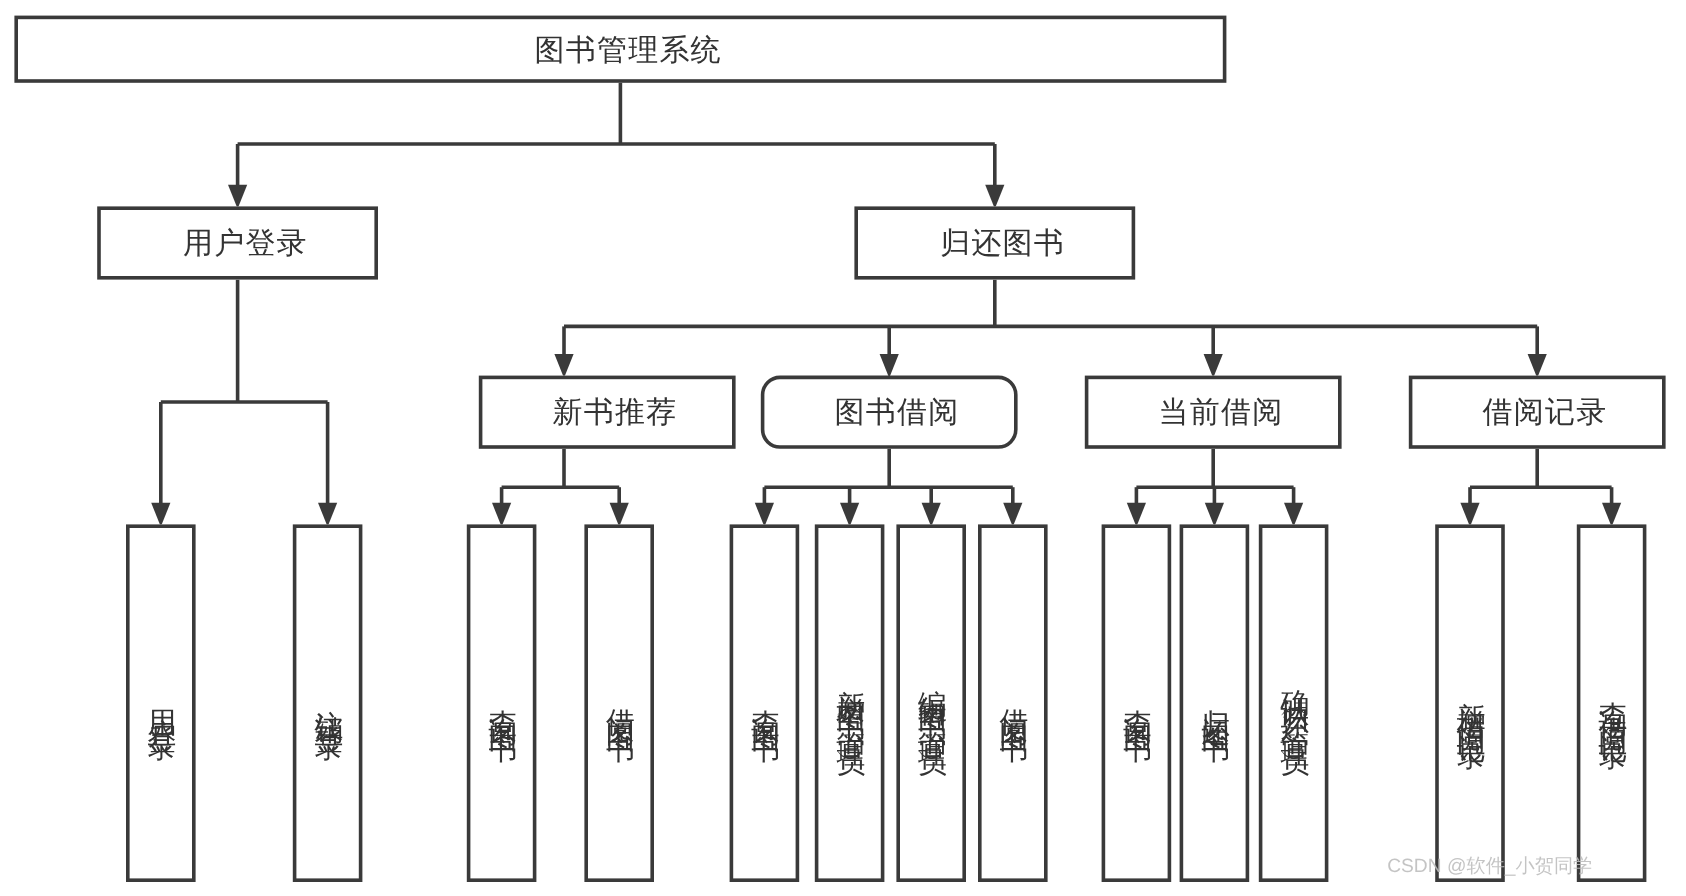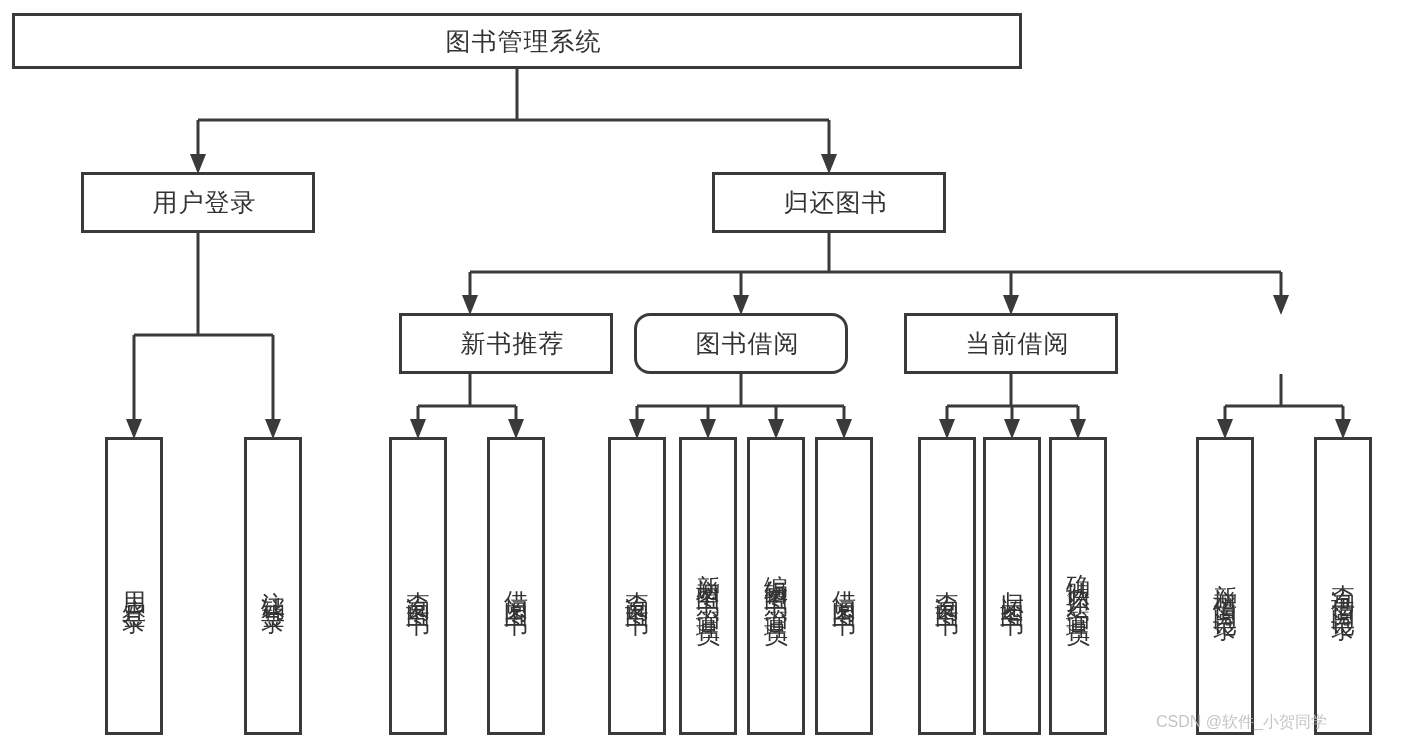--- a/index.html
+++ b/index.html
@@ -146,20 +146,23 @@
 
   <div class="node hbox l3 l3-0">
     <span>新书推荐</span>
   </div>
   <div class="node hbox l3 l3-1">
     <span>图书借阅</span>
   </div>
   <div class="node hbox l3 l3-2">
     <span>当前借阅</span>
   </div>
+  <div class="node hbox l3 l3-3">
+    <span>借阅记录</span>
+  </div>
 
   <div class="node vbox lf-0">
     <span>用户登录</span>
   </div>
   <div class="node vbox lf-1">
     <span>注销登录</span>
   </div>
 
   <div class="node vbox lf-2">
     <span>查询图书</span>

